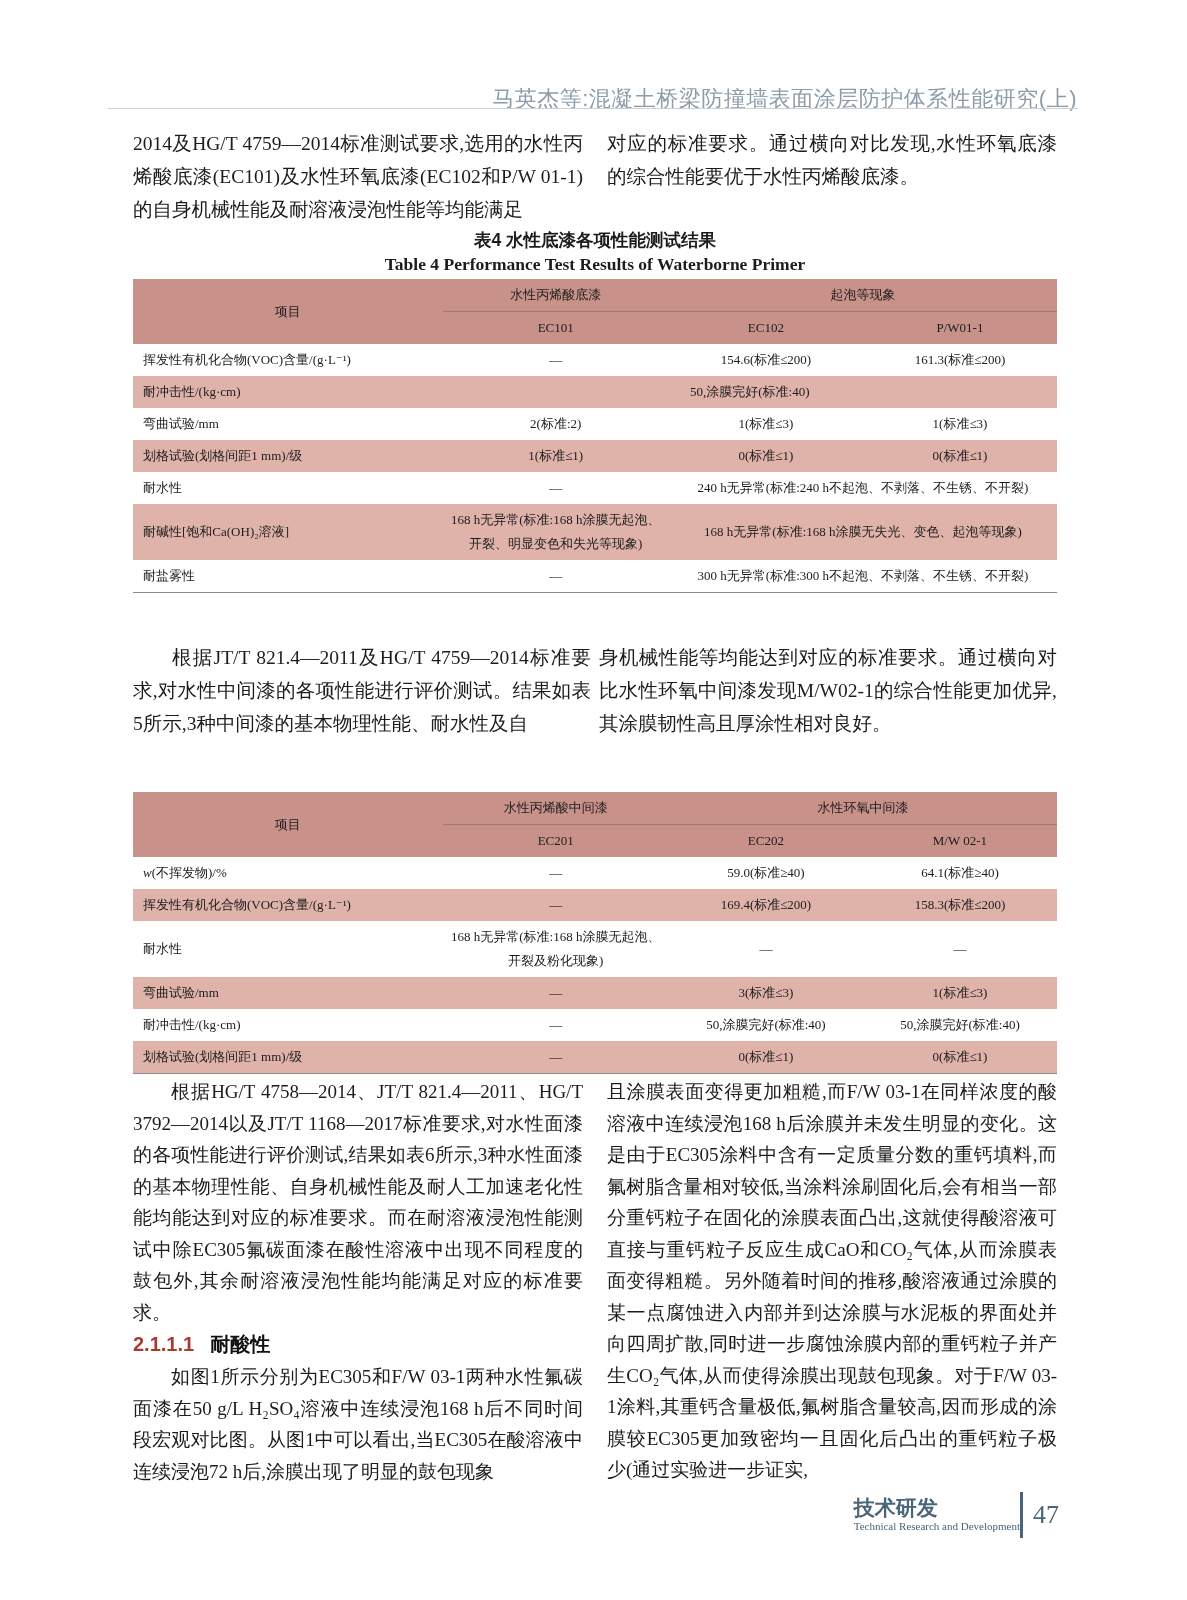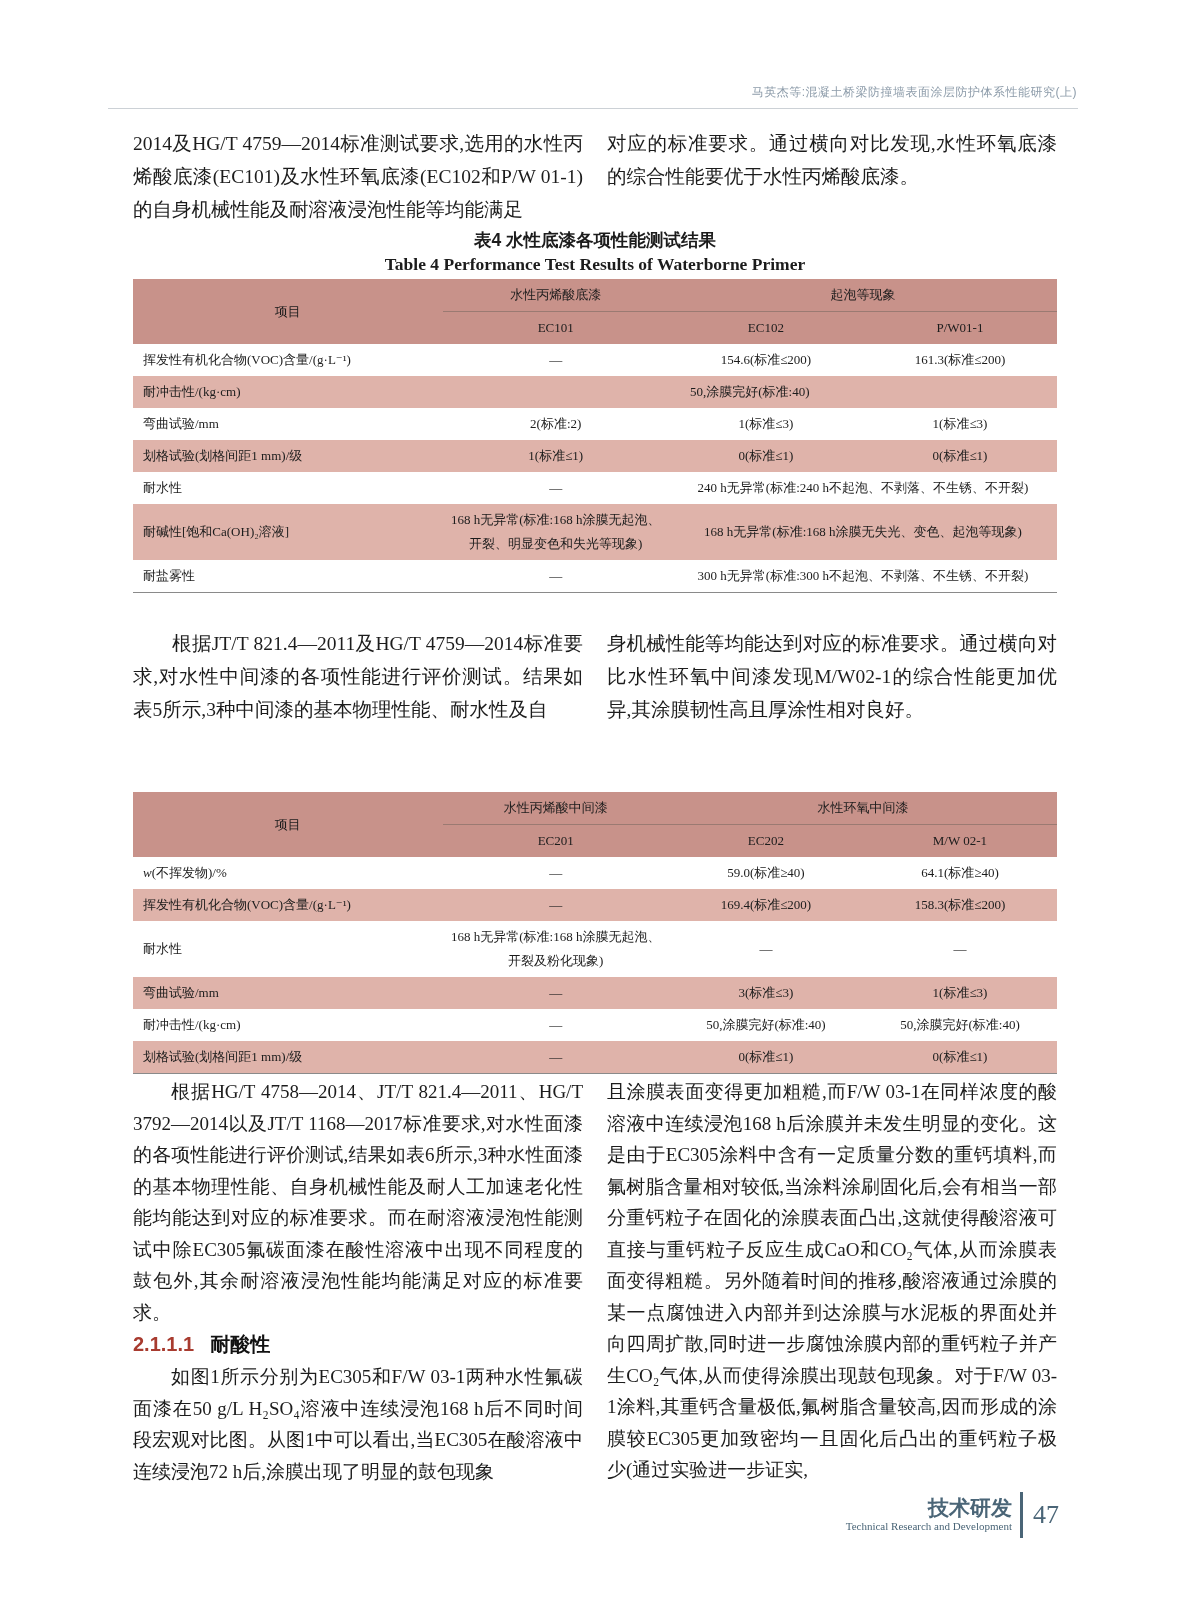--- a/index.html
+++ b/index.html
@@ -4,30 +4,30 @@
 <style>
   html,body{margin:0;padding:0;background:#ffffff;}
   .page{
     position:relative;width:1187px;height:1600px;background:#ffffff;overflow:hidden;
     font-family:"Liberation Serif","DejaVu Serif",serif;color:#1c1c1c;
   }
   
   .running-head{
     position:absolute;top:84px;right:110px;
     font-family:"Liberation Sans","DejaVu Sans",sans-serif;
-    font-size:12px;color:#8d9caa;letter-spacing:.5px;
+    font-size:22px;color:#8d9caa;letter-spacing:.5px;
   }
   .head-rule{position:absolute;top:108px;left:108px;width:970px;height:0;border-top:1px solid #ccd1d6;}
 
   
   .twocol{position:absolute;left:133px;width:924px;display:flex;gap:24px;}
   .col{flex:1 1 0;font-size:19.5px;line-height:33px;text-align:justify;}
   .indent{text-indent:2em;}
   .intro{top:127px;}
-  .mid{top:627px;}
+  .mid{top:641px;gap:8px;}
   .bottom{top:1076px;}
   .bottom .col{line-height:31.5px;font-size:19px;}
 
   
   .tbl-title{position:absolute;left:133px;width:924px;text-align:center;}
   .tbl-title .cn{font-family:"Liberation Sans","DejaVu Sans",sans-serif;font-weight:bold;font-size:17.5px;line-height:24px;}
   .tbl-title .en{font-family:"Liberation Serif","DejaVu Serif",serif;font-weight:bold;font-size:17.5px;line-height:25px;}
   .t4-title{top:228px;}
   .t5-title{top:744px;}
 
@@ -47,21 +47,21 @@
   .ital{font-style:italic;}
 
   
   .sec-head{display:flex;align-items:baseline;gap:16px;
     font-family:"Liberation Sans","DejaVu Sans",sans-serif;font-weight:bold;font-size:20px;line-height:33px;}
   .sec-num{color:#a83b2f;}
   .sec-txt{color:#111;}
 
   
   .footer{position:absolute;top:1492px;right:128px;display:flex;align-items:center;color:#4a6577;}
-  .footer .labels{text-align:right;margin-right:8px;}
+  .footer .labels{}
   .footer .cn{font-family:"Liberation Sans","DejaVu Sans",sans-serif;font-weight:bold;font-size:21px;line-height:22px;}
   .footer .en{font-family:"Liberation Serif","DejaVu Serif",serif;font-size:11px;line-height:14px;}
   .footer .bar{width:3px;height:46px;background:#4a6577;margin-right:10px;}
   .footer .pg{font-size:26px;font-family:"Liberation Serif","DejaVu Serif",serif;}
 </style>
 </head>
 <body>
 
 <div class="page">
 

